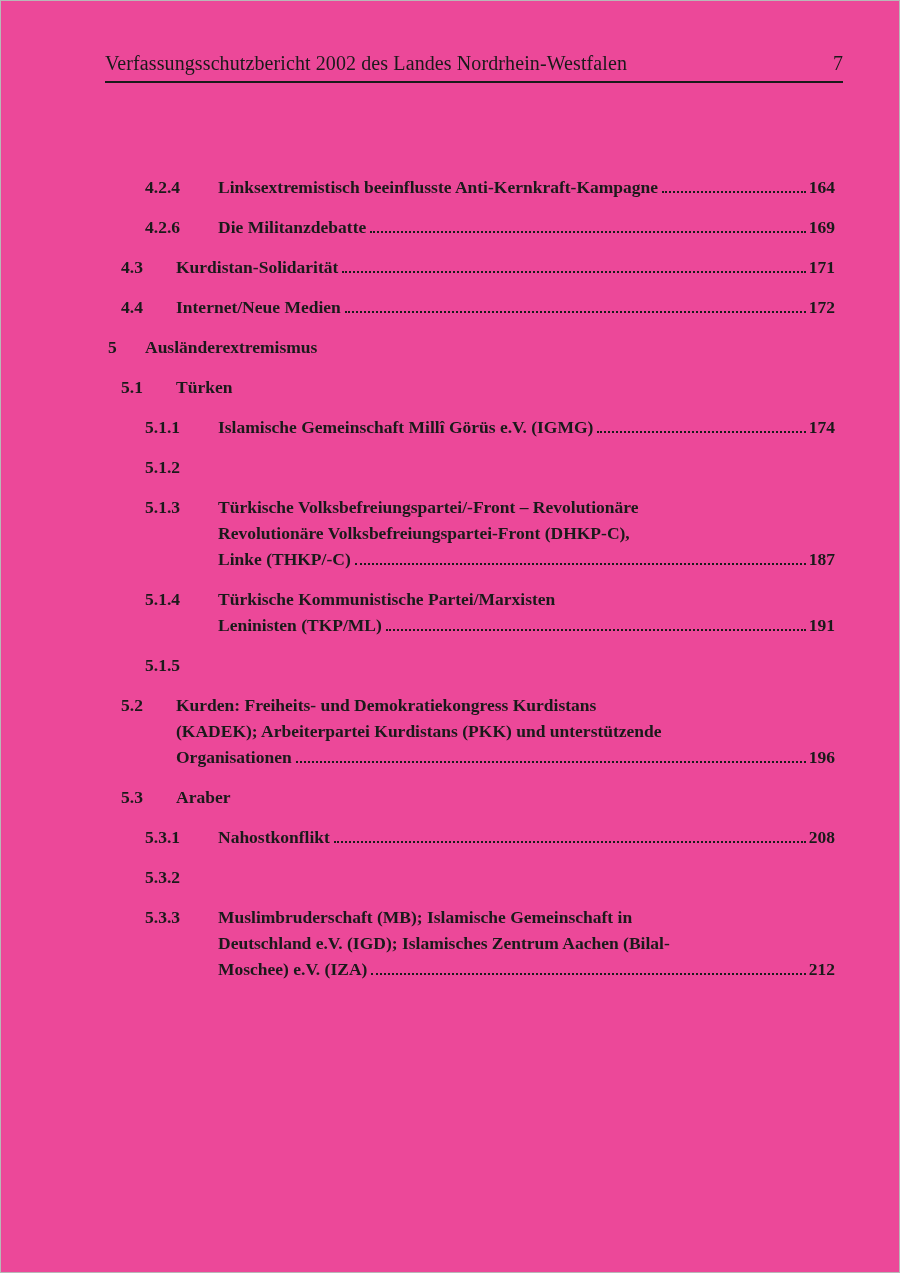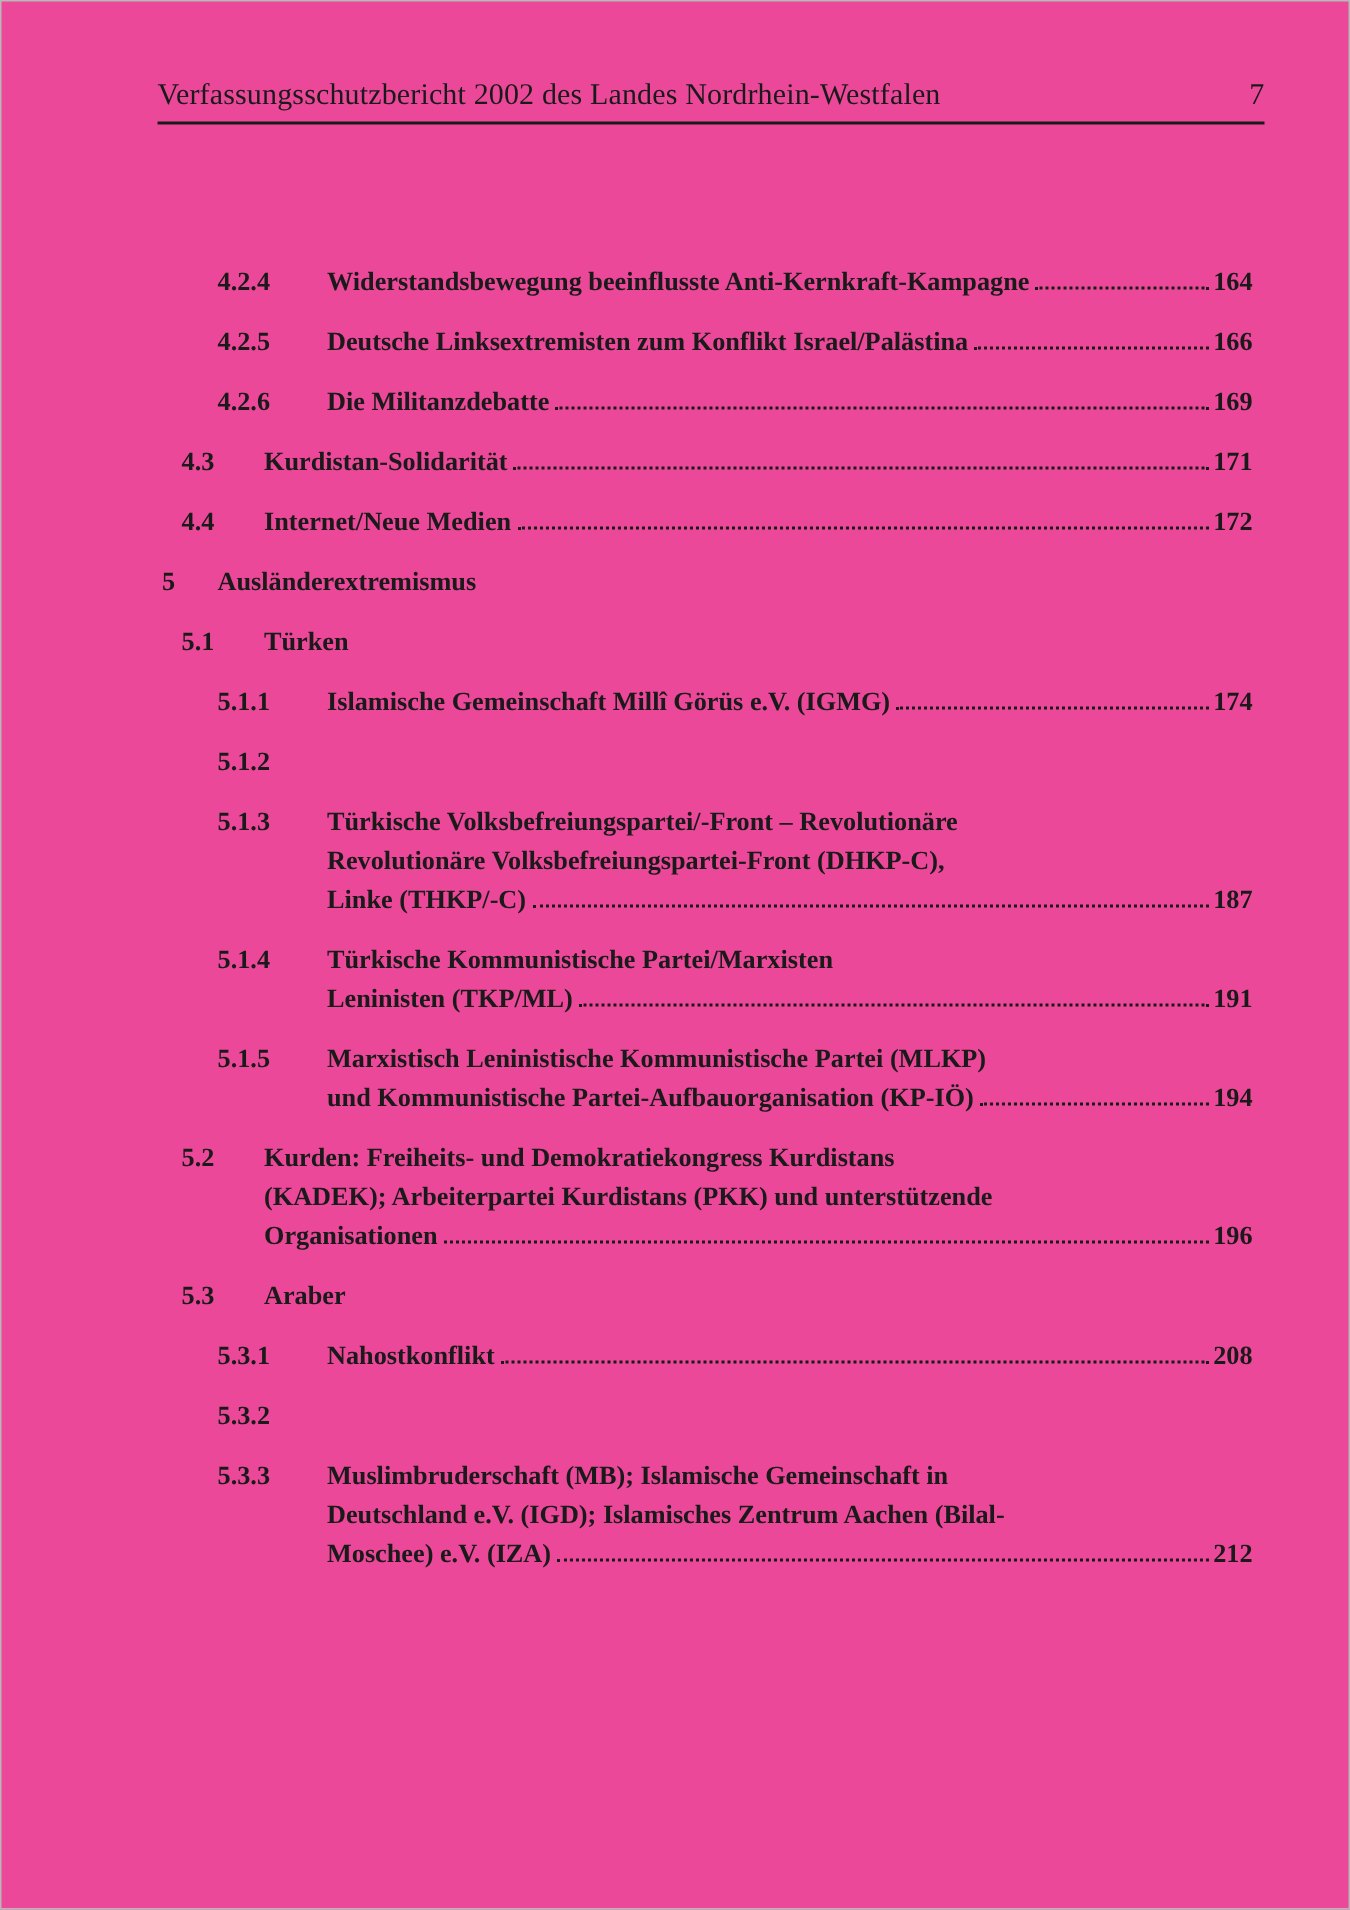--- a/index.html
+++ b/index.html
@@ -68,33 +68,23 @@
 <div class="page">
   <div class="header">
     <span class="header-title">Verfassungsschutzbericht 2002 des Landes Nordrhein-Westfalen</span>
     <span class="header-page">7</span>
   </div>
   <div class="toc">
       <div class="toc-entry level-3">
         <span class="toc-num">4.2.4</span>
         <div class="toc-body">
           <div class="toc-line">
-            <span class="toc-text">Widerstandsbewegung beeinflusste Anti-Kernkraft-Kampagne</span>
+            <span class="toc-text">Linksextremistisch beeinflusste Anti-Kernkraft-Kampagne</span>
             <span class="leader"></span>
             <span class="toc-page">164</span>
-          </div>
-        </div>
-      </div>
-      <div class="toc-entry level-3">
-        <span class="toc-num">4.2.5</span>
-        <div class="toc-body">
-          <div class="toc-line">
-            <span class="toc-text">Deutsche Linksextremisten zum Konflikt Israel/Palästina</span>
-            <span class="leader"></span>
-            <span class="toc-page">166</span>
           </div>
         </div>
       </div>
       <div class="toc-entry level-3">
         <span class="toc-num">4.2.6</span>
         <div class="toc-body">
           <div class="toc-line">
             <span class="toc-text">Die Militanzdebatte</span>
             <span class="leader"></span>
             <span class="toc-page">169</span>
@@ -174,30 +164,20 @@
           </div>
           <div class="toc-line">
             <span class="toc-text">Leninisten (TKP/ML)</span>
             <span class="leader"></span>
             <span class="toc-page">191</span>
           </div>
         </div>
       </div>
       <div class="toc-entry level-3">
         <span class="toc-num">5.1.5</span>
-        <div class="toc-body">
-          <div class="toc-line">
-            <span class="toc-text">Marxistisch Leninistische Kommunistische Partei (MLKP)</span>
-          </div>
-          <div class="toc-line">
-            <span class="toc-text">und Kommunistische Partei-Aufbauorganisation (KP-IÖ)</span>
-            <span class="leader"></span>
-            <span class="toc-page">194</span>
-          </div>
-        </div>
       </div>
       <div class="toc-entry level-2">
         <span class="toc-num">5.2</span>
         <div class="toc-body">
           <div class="toc-line">
             <span class="toc-text">Kurden: Freiheits- und Demokratiekongress Kurdistans</span>
           </div>
           <div class="toc-line">
             <span class="toc-text">(KADEK); Arbeiterpartei Kurdistans (PKK) und unterstützende</span>
           </div>

